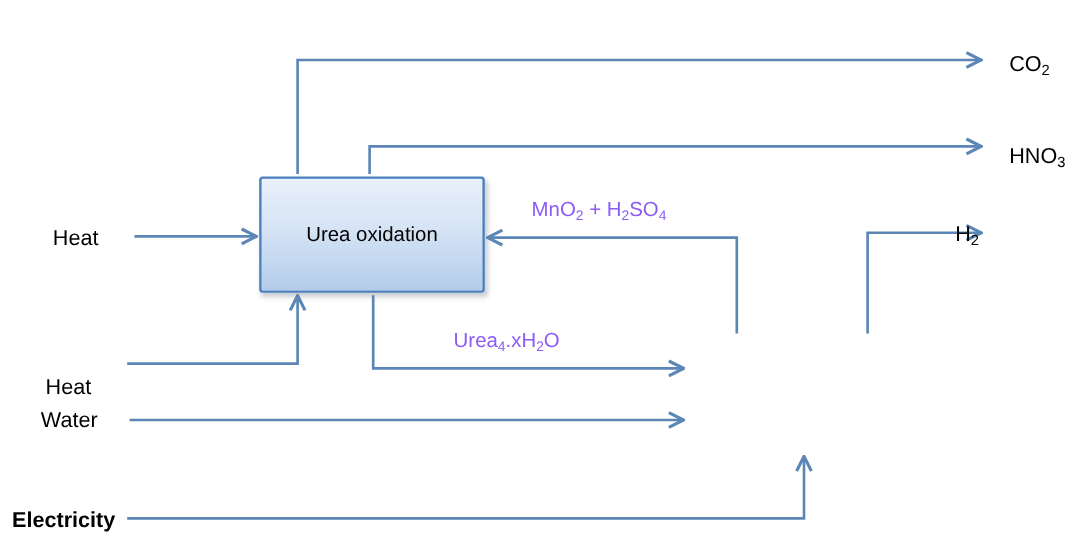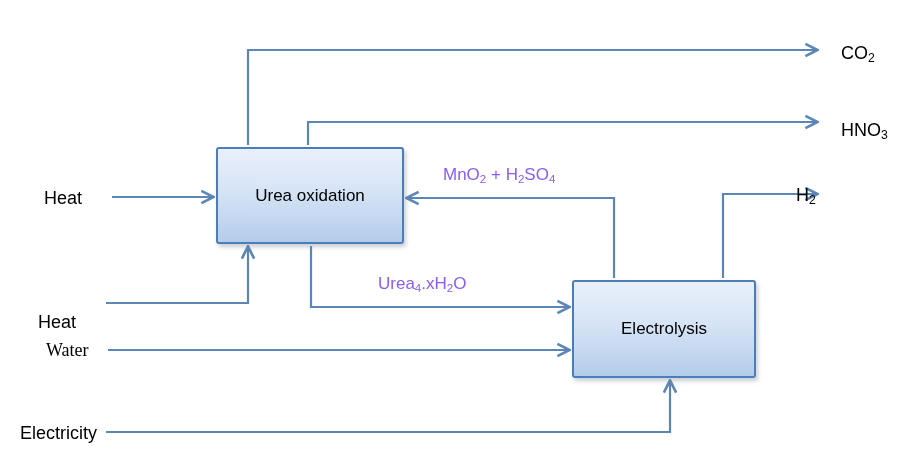--- a/index.html
+++ b/index.html
@@ -94,28 +94,25 @@
 
       <path d="M 311 246 L 311 307 L 570 307" marker-end="url(#arrowOpen)"></path>
 
     </g>
   </svg>
 
   <div class="process-node" style="left:216px; top:147px; width:188px; height:97px;">
     <span class="node-label">Urea oxidation</span>
   </div>
 
-  <div class="process-node" style="left:572px; top:280px; width:184px; height:98px;">
-    <span class="node-label">Electrolysis</span>
-  </div>
 
   <div class="io-label" style="left:44px; top:189px;">Heat</div>
   <div class="io-label" style="left:38px; top:297px;margin-top:16px;">Heat</div>
-  <div class="io-label" style="left:46px; top:341px;font-family:Liberation Serif, serif;">Water</div>
-  <div class="io-label" style="left:20px; top:424px;">Electricity</div>
+  <div class="io-label" style="left:34px; top:341px;">Water</div>
+  <div class="io-label" style="left:10px; top:424px;font-weight:bold;">Electricity</div>
 
   <div class="io-label" style="left:841px; top:44px;">
     <span>CO</span><sub>2</sub>
   </div>
   <div class="io-label" style="left:841px; top:121px;">
     <span>HNO</span><sub>3</sub>
   </div>
   <div class="io-label" style="left:796px; top:186px;">
     <span>H</span><sub>2</sub>
   </div>

